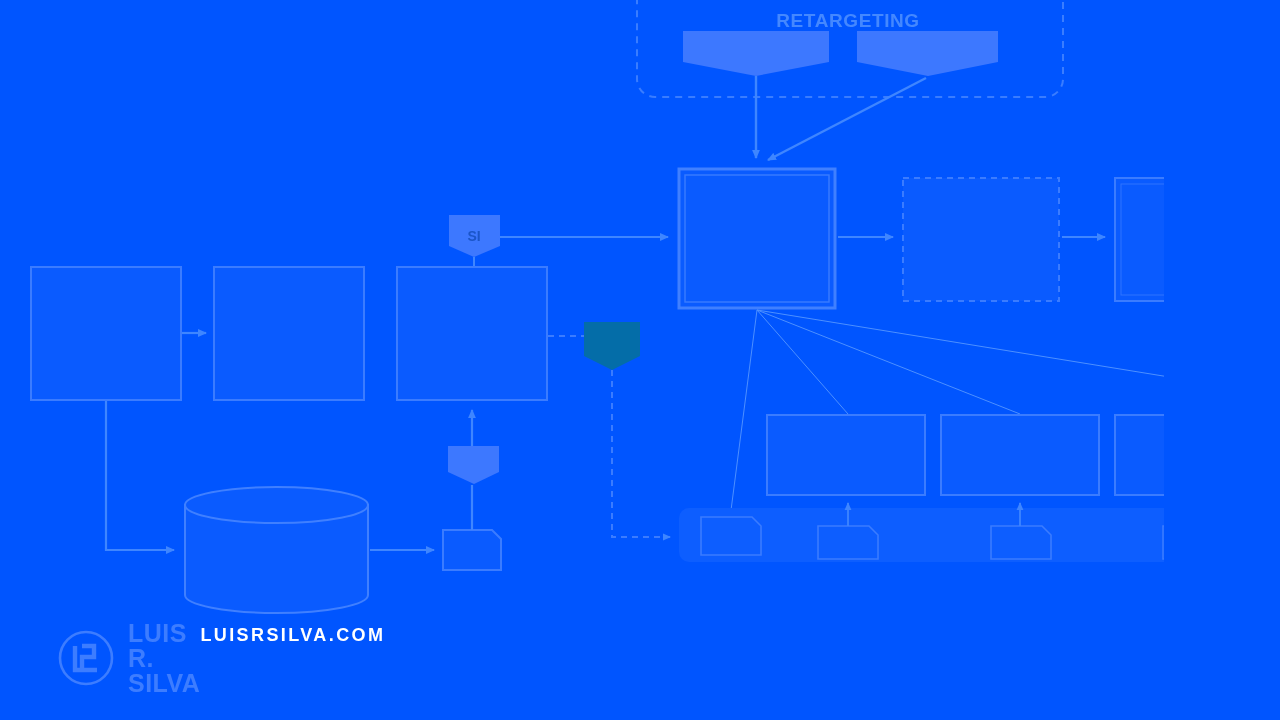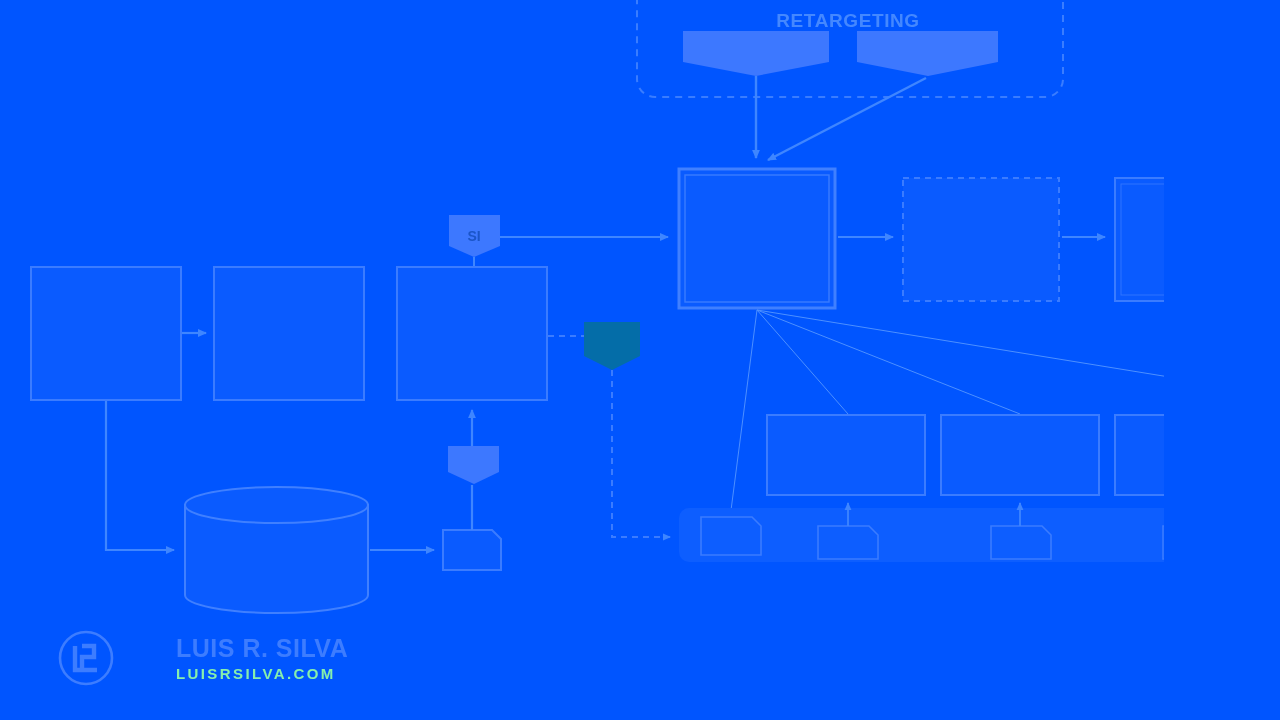--- a/index.html
+++ b/index.html
@@ -39,38 +39,37 @@
     gap: 14px;
     pointer-events: none;
   }
   #wm-logo {
     width: 56px;
     height: 56px;
     flex: 0 0 56px;
   }
   #wm-text {
     display: flex;
-    flex-direction: column;
+    flex-direction: row;
     justify-content: center;
     line-height: 1;
-    margin-left: 48px;
   }
   #wm-name {
     font-family: "Liberation Sans", sans-serif;
     font-weight: bold;
     font-size: 25px;
     letter-spacing: 0.5px;
     color: #3d7dff;
   }
   #wm-site {
     font-family: "Liberation Sans", sans-serif;
     font-weight: bold;
-    font-size: 15px;
+    font-size: 18px;
     letter-spacing: 2.4px;
-    color: #86efac;
+    color: #ffffff;
     margin-top: 5px;
   }
 </style>
 </head>
 <body>
 
 <div id="stage">
 
   <svg id="diagram-svg" viewBox="0 0 1280 720" xmlns="http://www.w3.org/2000/svg">
     <defs>

